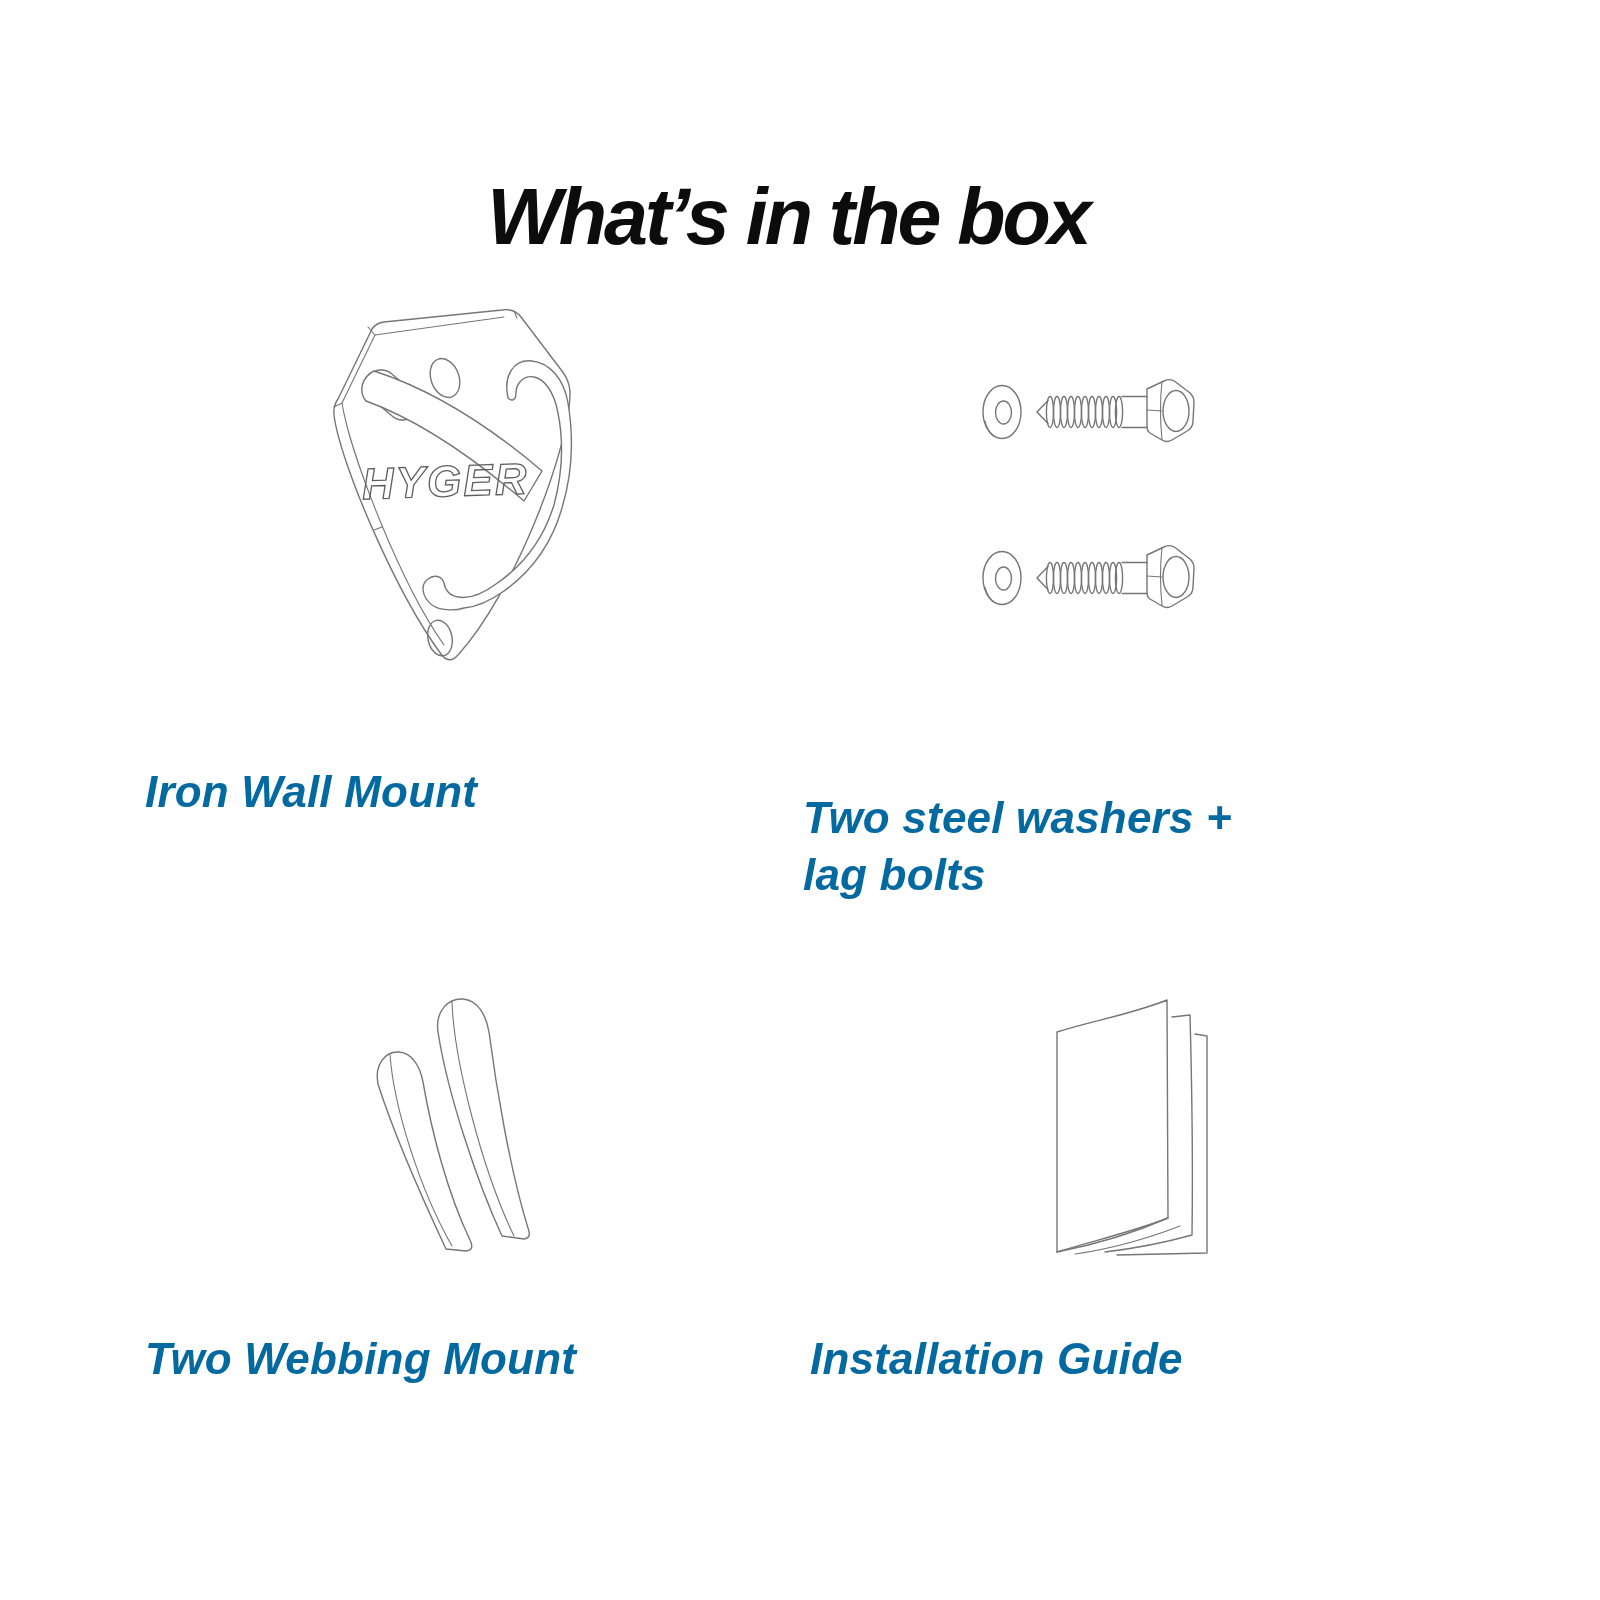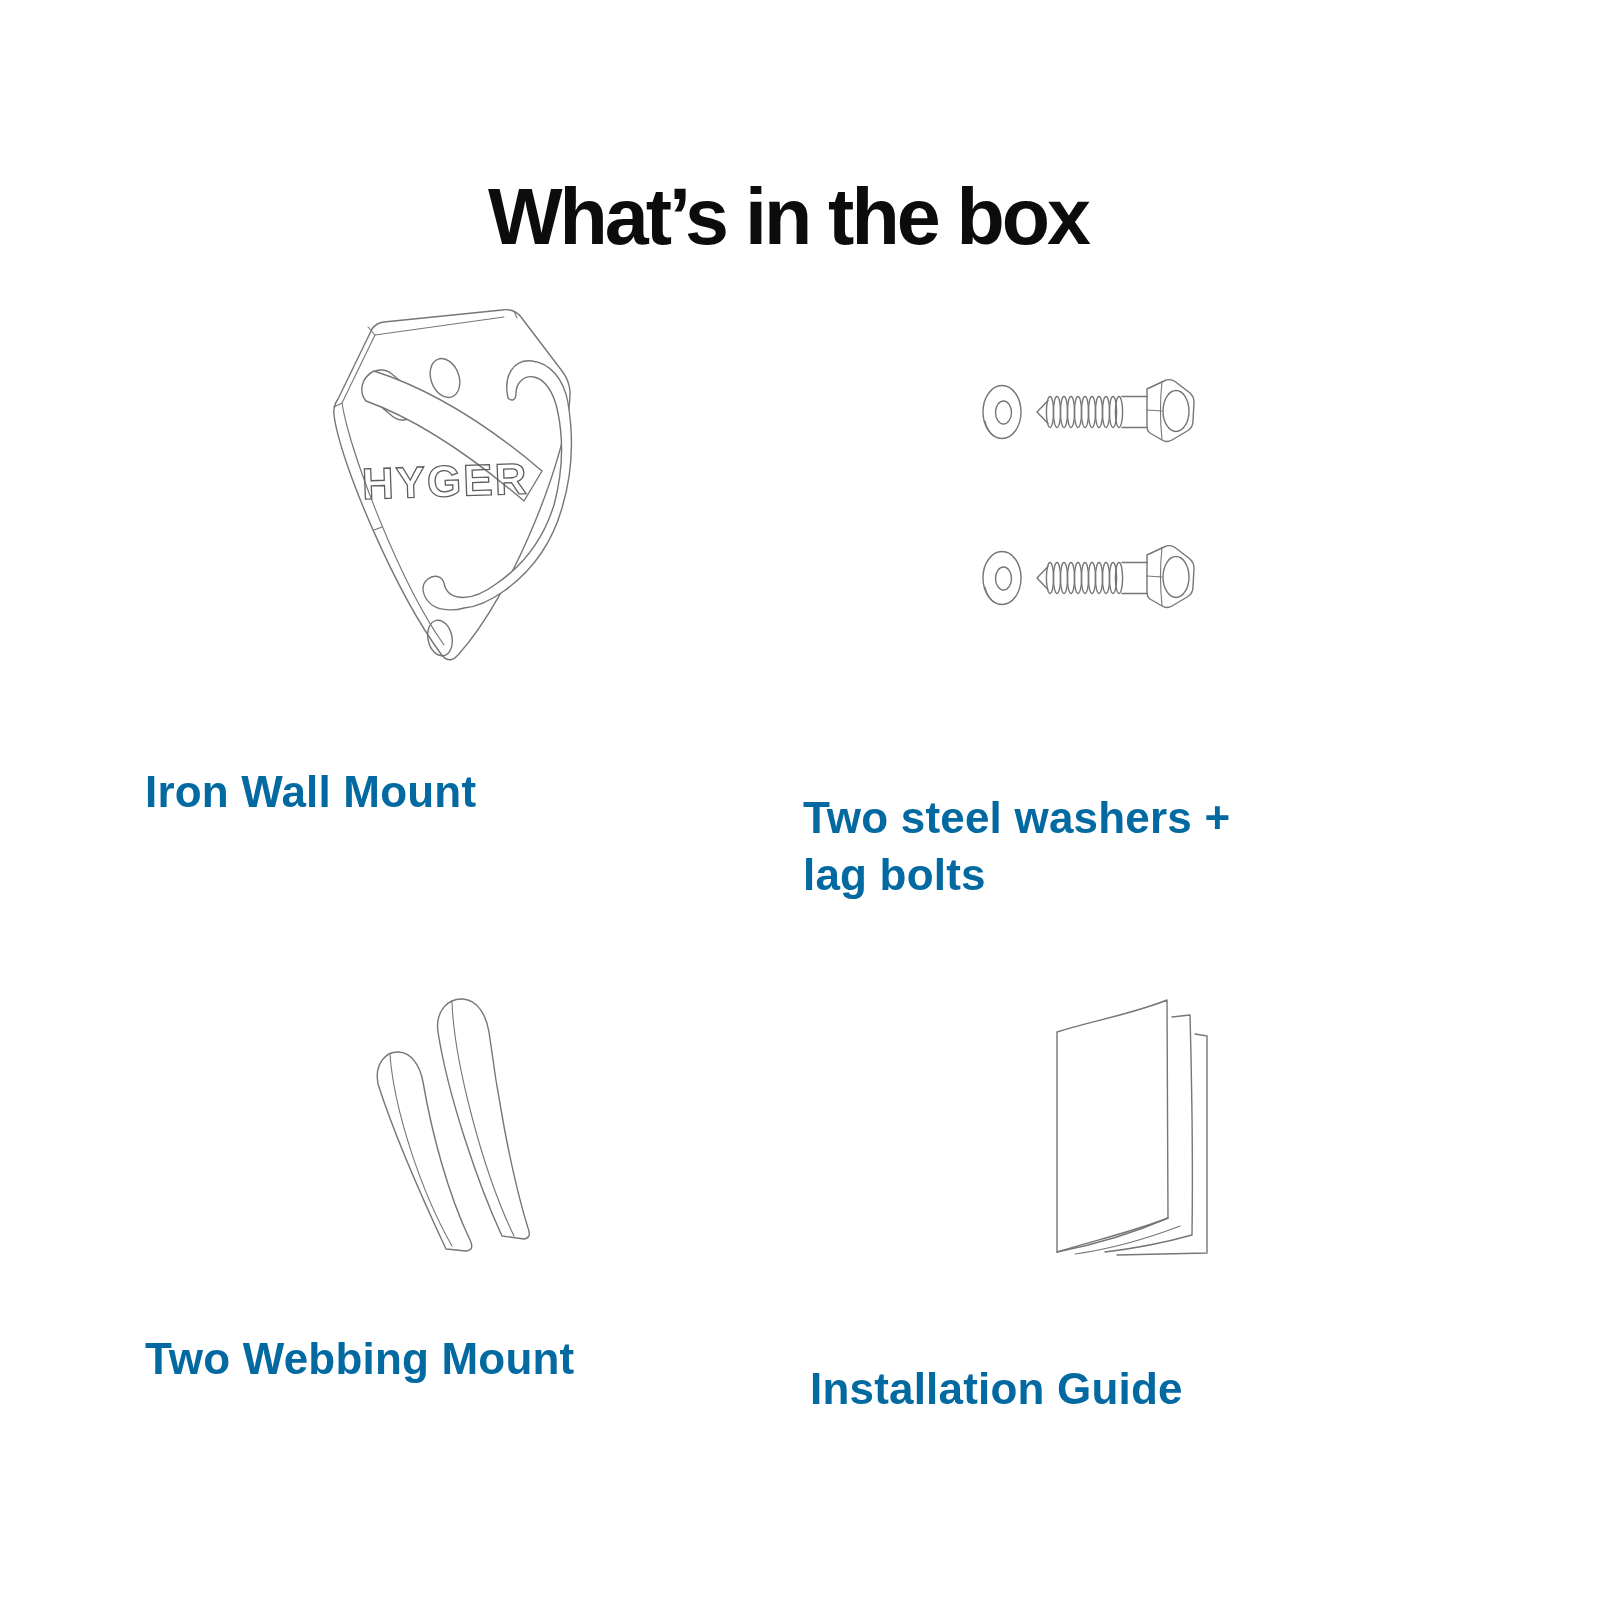--- a/index.html
+++ b/index.html
@@ -1,32 +1,32 @@
 <!DOCTYPE html>
 <html><head>
 <meta charset="utf-8">
 <style>
   html,body{margin:0;padding:0;background:#ffffff;}
   .canvas{
     position:relative;width:1308px;height:1600px;background:#ffffff;
-    overflow:hidden;font-family:"Liberation Sans",sans-serif;
+    overflow:hidden;font-family:"Liberation Sans",sans-serif;font-style:italic;
   }
   .title{
     position:absolute;top:116px;left:-12px;width:1600px;text-align:center;
     font-size:79px;line-height:96px;font-weight:800;letter-spacing:-3px;
     color:#0c0c0c;
   }
   .caption{
     position:absolute;text-align:left;font-size:44px;font-weight:600;
     color:#0369a1;line-height:57px;white-space:pre-line;letter-spacing:0.2px;
   }
   .cap-mount{left:145px;top:763px;width:600px;}
   .cap-bolts{left:803px;top:758px;width:600px;margin-top:31px;}
   .cap-loops{left:145px;top:1330px;width:600px;}
-  .cap-guide{left:810px;top:1330px;width:600px;margin-top:30px;}
+  .cap-guide{left:810px;top:1330px;width:600px;}
   .fig{position:absolute;}
   .fig-mount{left:318px;top:303px;}
   .fig-bolts{left:973px;top:372px;}
   .fig-loops{left:338px;top:988px;}
   .fig-guide{left:1028px;top:980px;}
   .art path,.art ellipse,.art rect,.art line{
     stroke:#767676;stroke-width:1.4;fill:none;
     stroke-linejoin:round;stroke-linecap:round;
   }
   .art .fillw{fill:#ffffff;}

